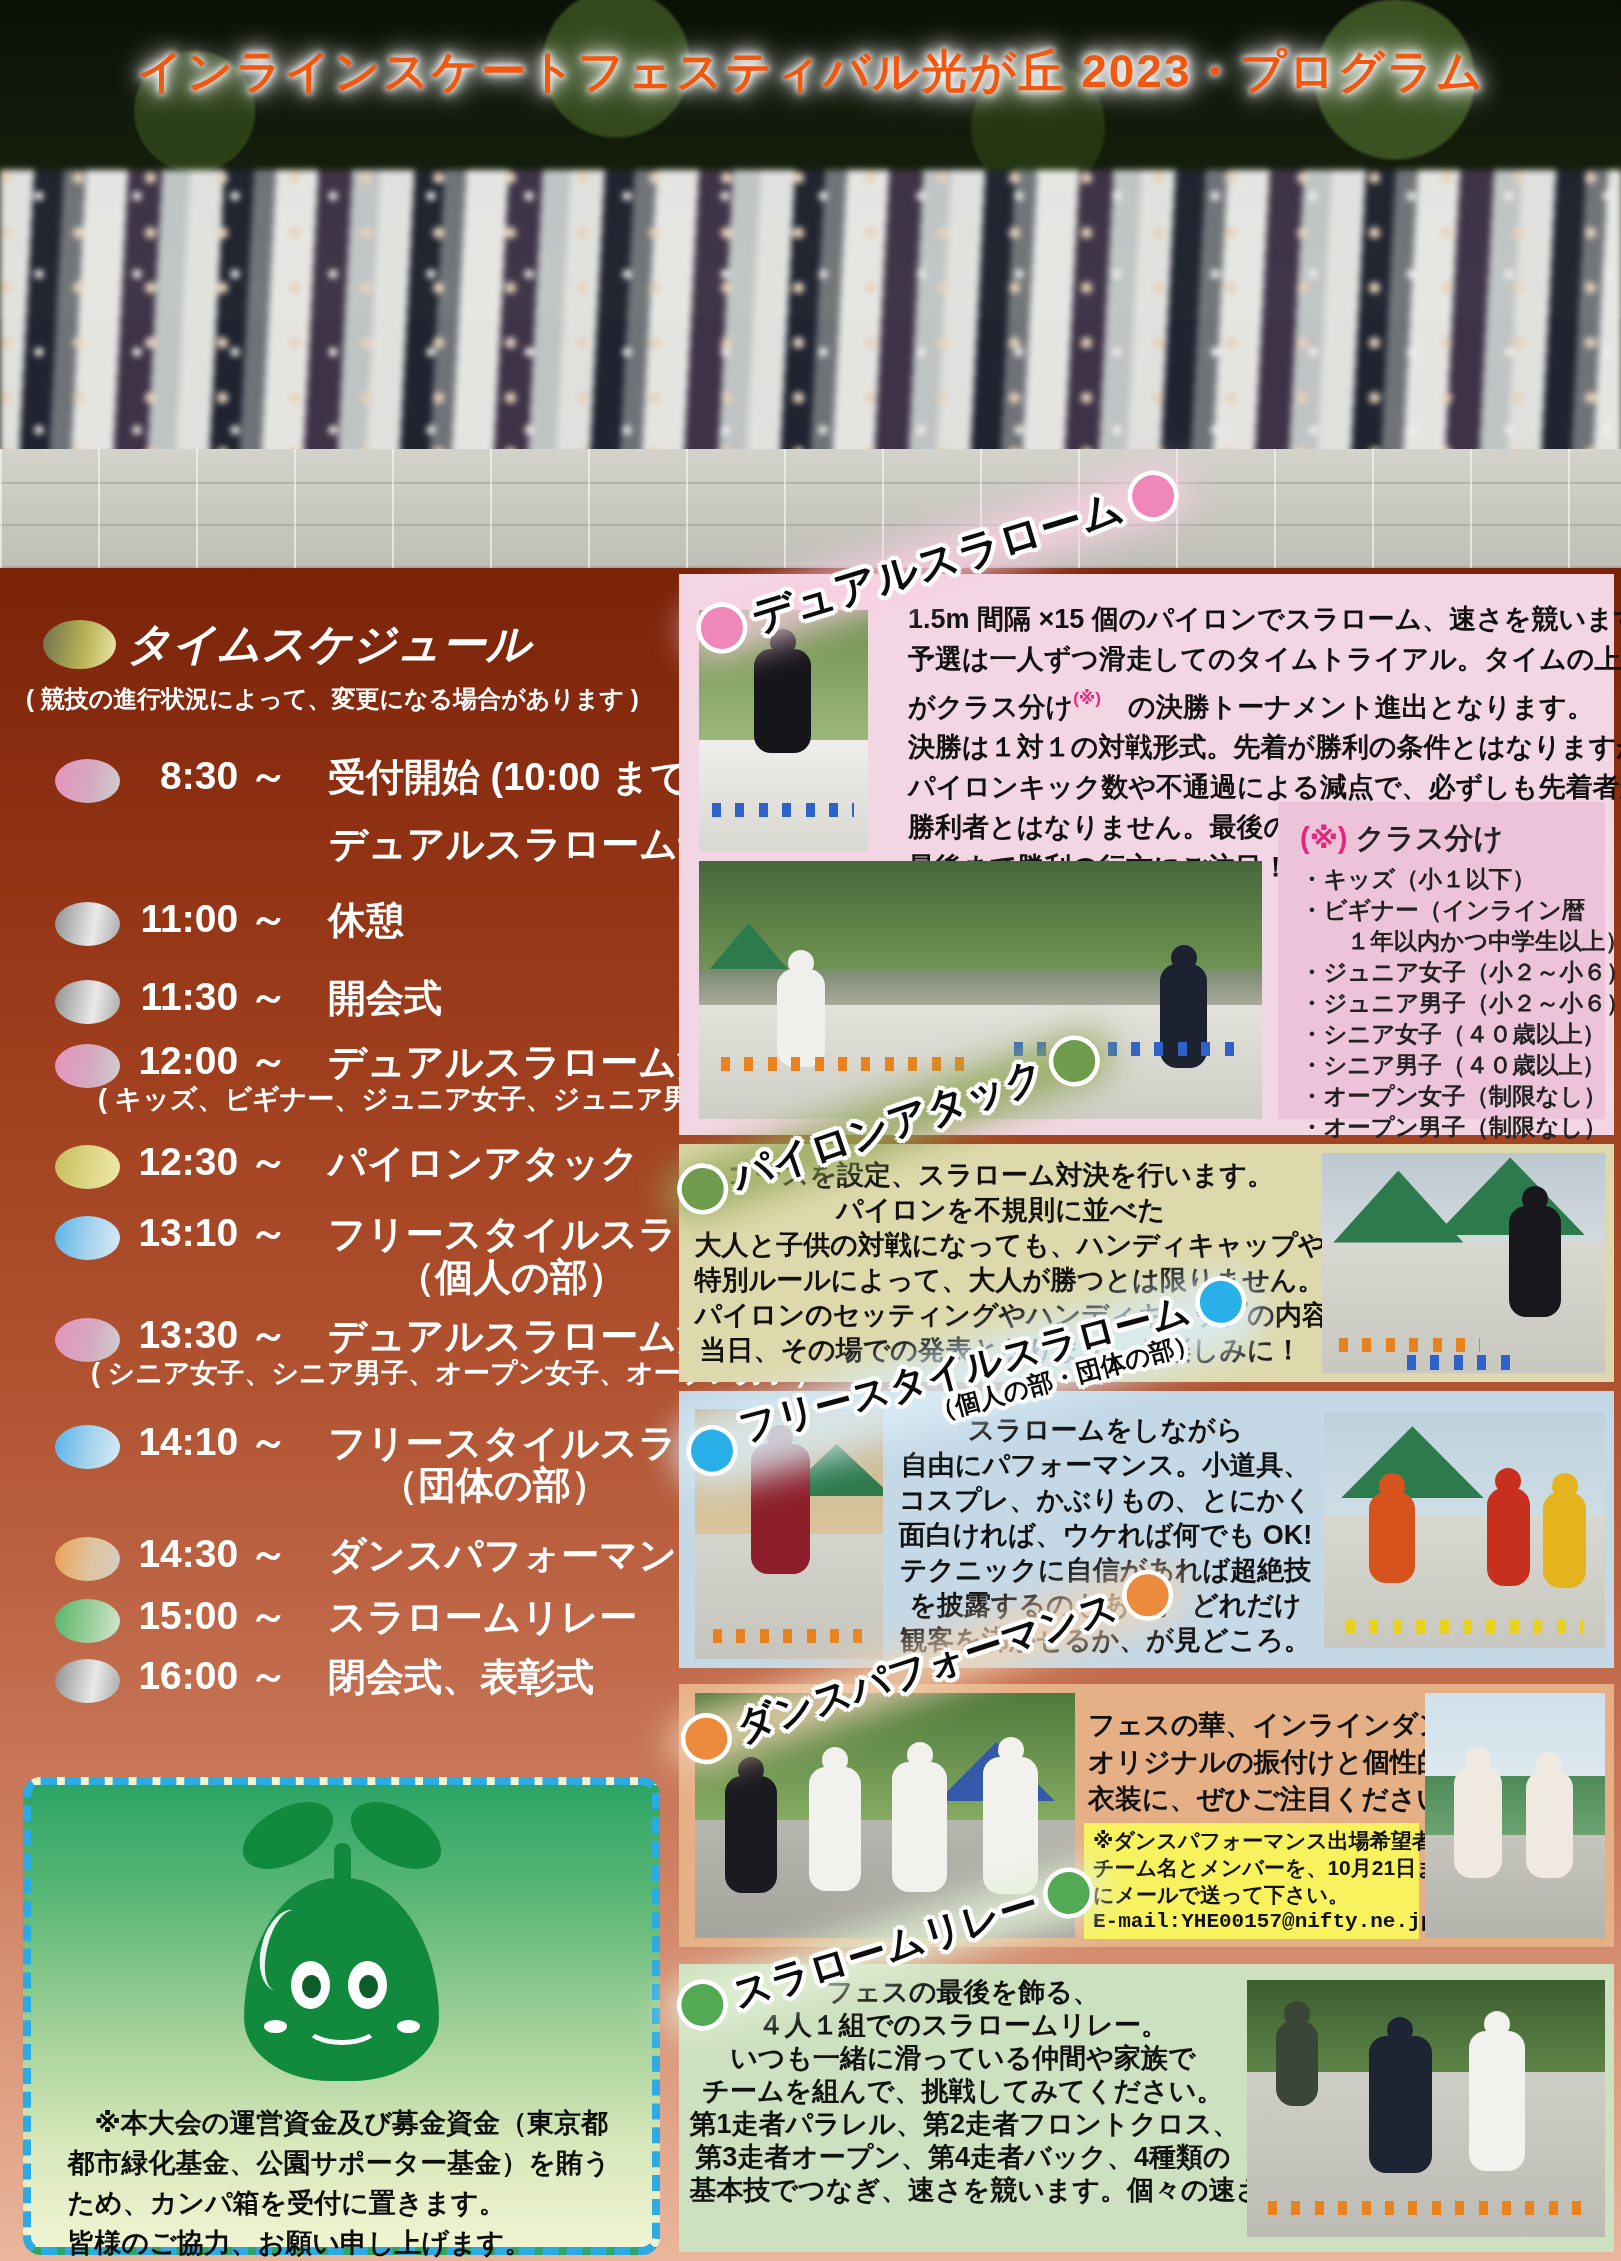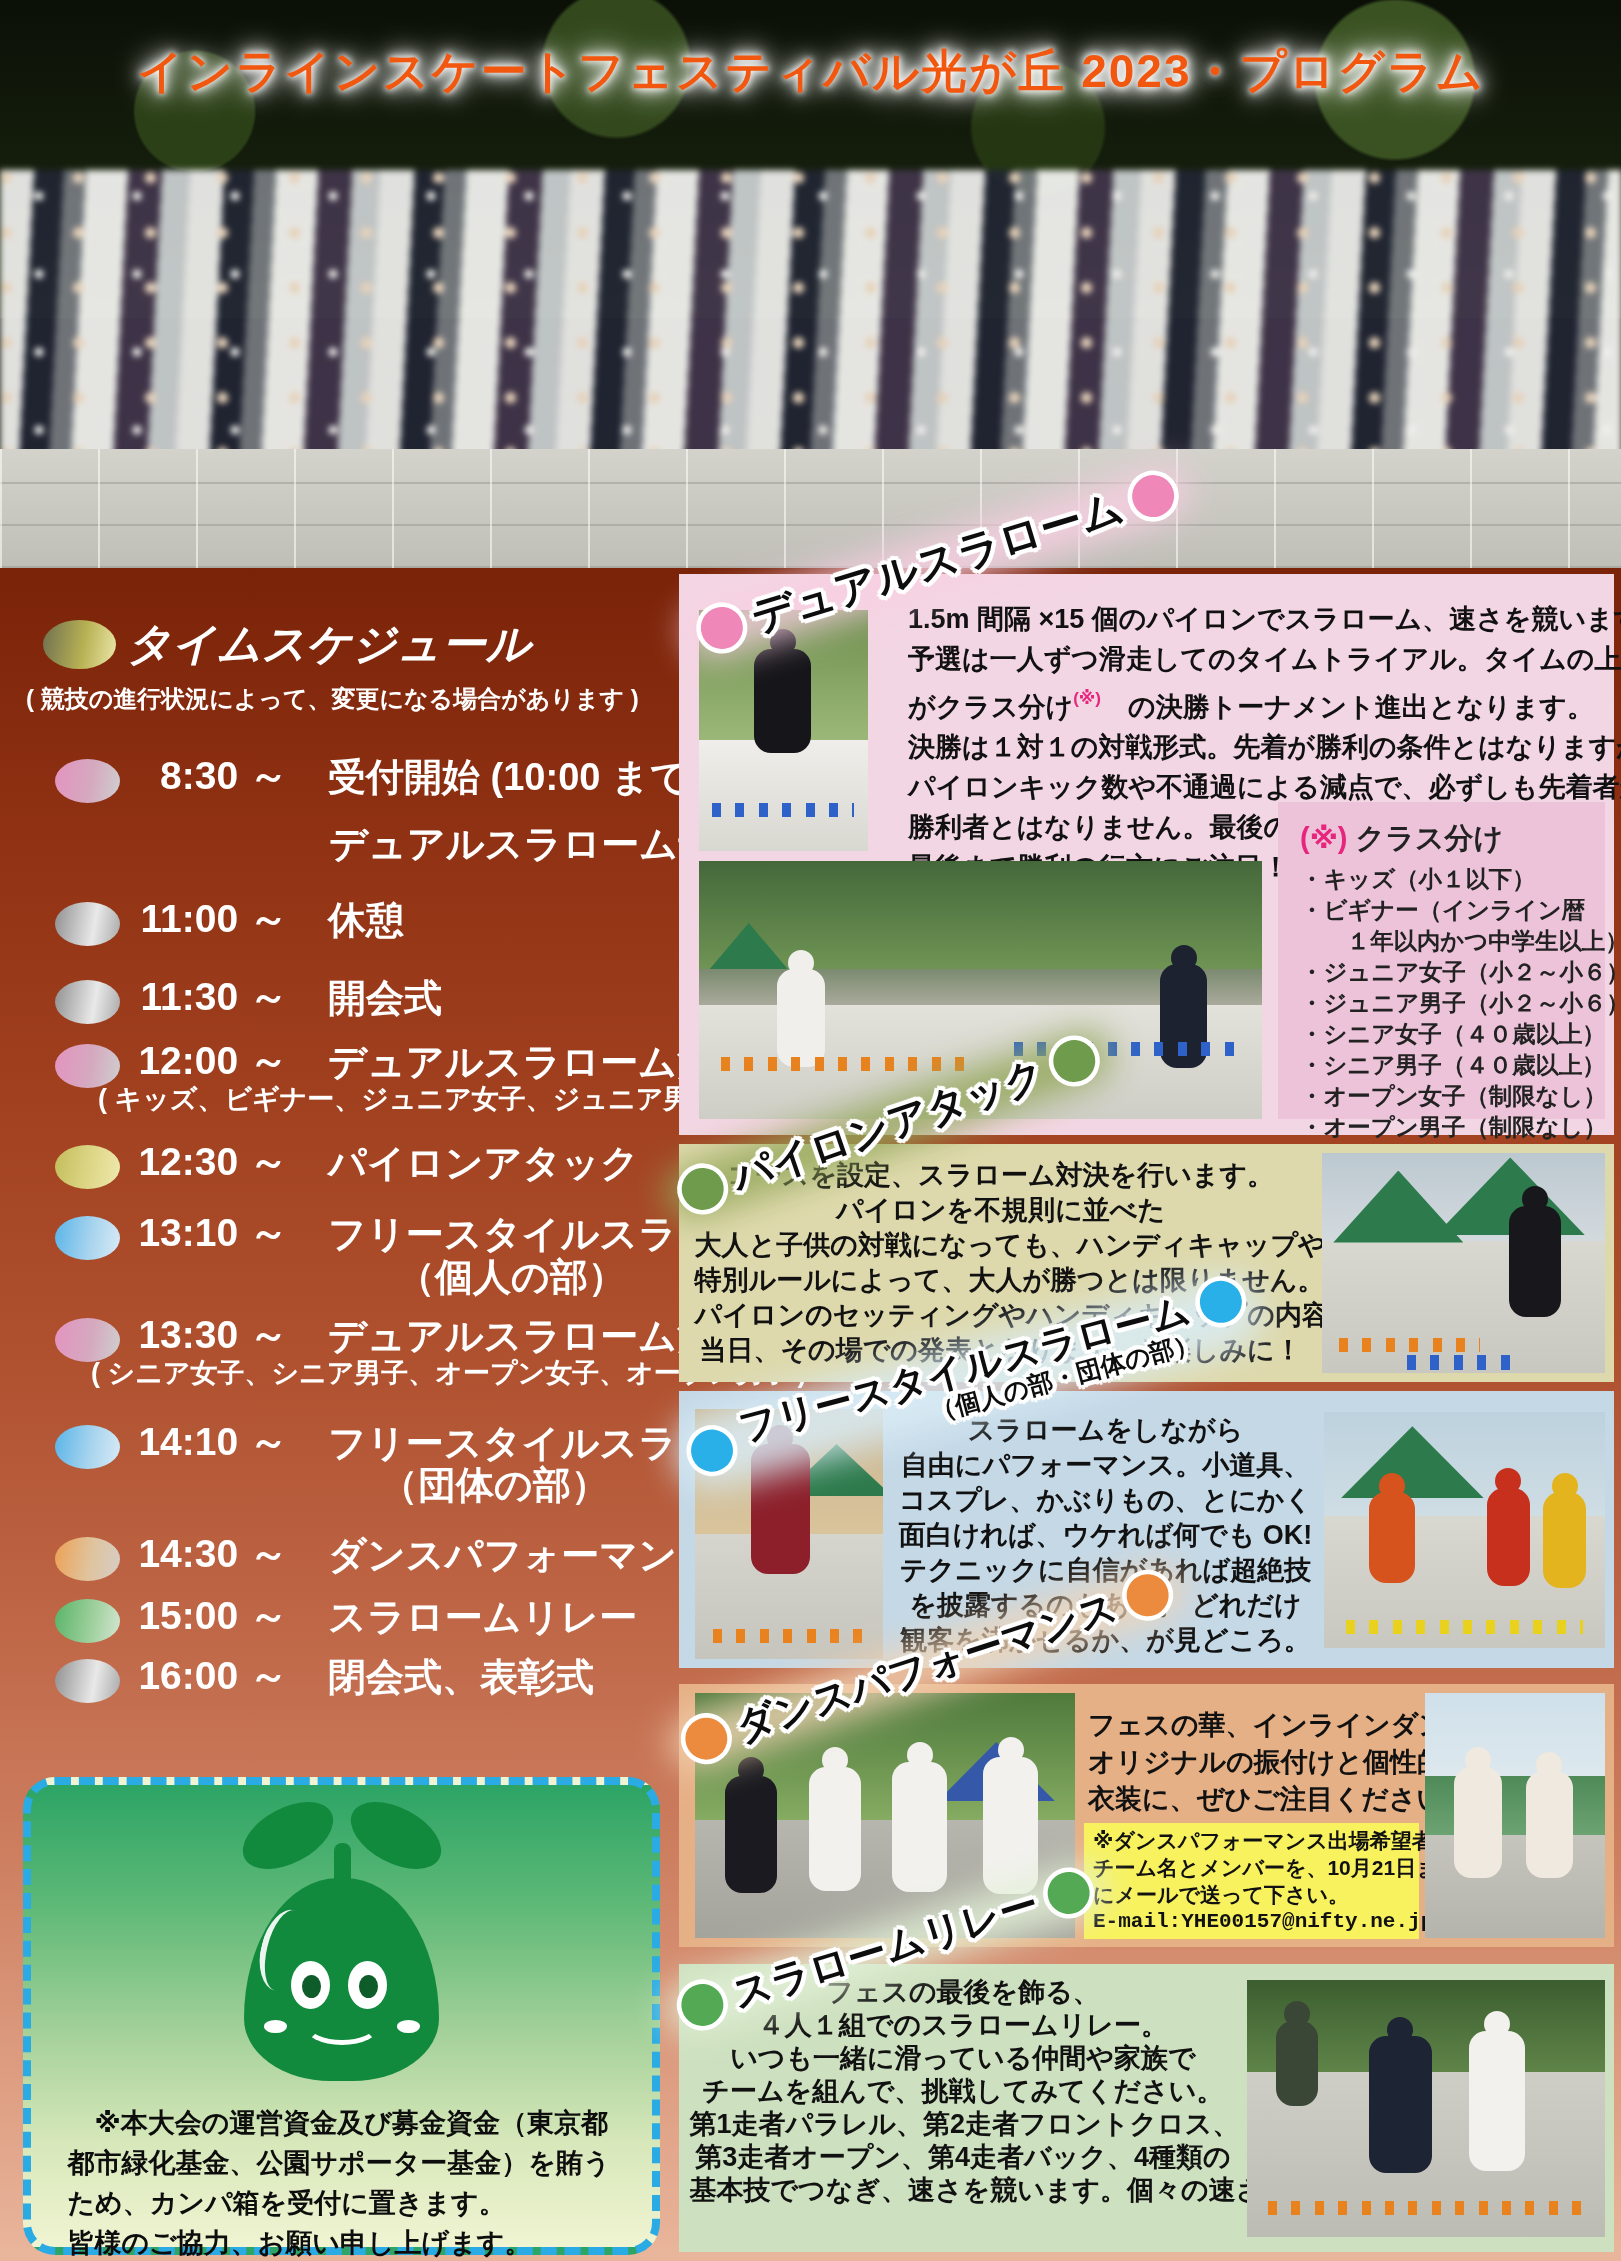--- a/index.html
+++ b/index.html
@@ -88,21 +88,21 @@
   .ph{position:absolute;overflow:hidden;background:#9aa;}
   .ph .band{position:absolute;left:0;right:0;}
   .cones{position:absolute;height:14.3px;
     background-image:repeating-linear-gradient(90deg,var(--c) 0 9px,transparent 9px 23.4px);}
   .tent{position:absolute;background:#2d7a4c;clip-path:polygon(50% 0,100% 100%,0 100%);}
   .fig{position:absolute;border-radius:17px;}
   .fig::before{content:"";position:absolute;top:-19.5px;left:50%;transform:translateX(-50%);
     width:26px;height:26px;border-radius:50%;background:inherit;}
   
   .donation{position:absolute;left:23.4px;top:1777px;width:637px;height:478px;box-sizing:border-box;
-    border:8.5px dashed #2aabe3;border-radius:32px;
+    border:8.5px dashed #2aabe3;border-radius:18px;
     background:linear-gradient(180deg,#2ca465 0%,#5eb977 26%,#a7d29b 55%,#d8e8bb 78%,#f0f4d2 100%);}
   .mascot{position:relative;width:234px;height:280px;margin:19.5px auto 0;}
   .mascot .leaf{position:absolute;width:98px;height:55px;background:#128a3e;border-radius:50%;}
   .mascot .stem{position:absolute;left:109px;top:38px;width:17px;height:47px;background:#128a3e;border-radius:7.8px;}
   .mascot .body{position:absolute;left:19.5px;top:73px;width:195px;height:203px;background:#128a3e;
     border-radius:50% 50% 46% 46%/72% 72% 32% 32%;}
   .mascot .shine{position:absolute;left:17px;top:31px;width:42px;height:83px;
     border-left:6.5px solid rgba(255,255,255,.92);border-radius:50%;transform:rotate(14deg);}
   .eye{position:absolute;top:83px;width:39px;height:48px;background:#fff;border-radius:50%;}
   .eye::after{content:"";position:absolute;left:10.4px;top:14.3px;width:19.5px;height:23.4px;border-radius:50%;background:#0d5c2a;}

